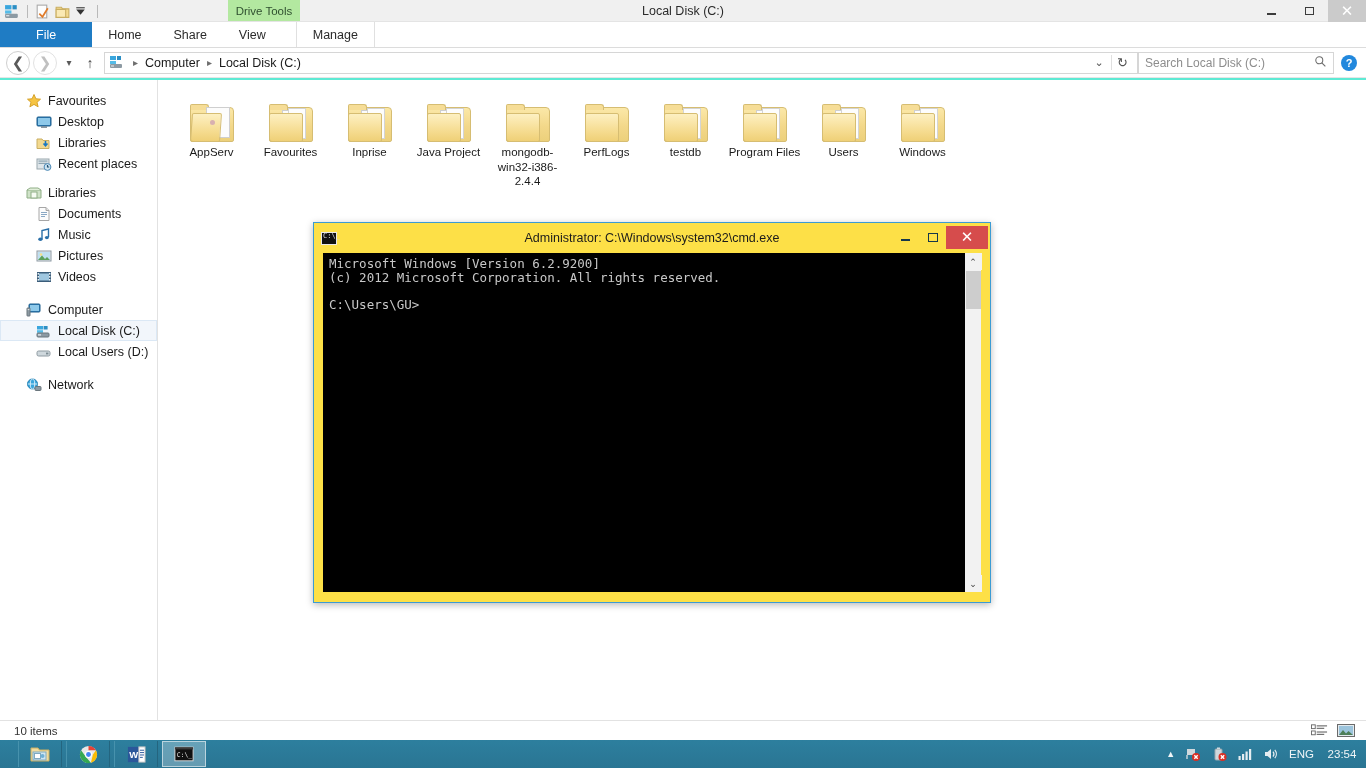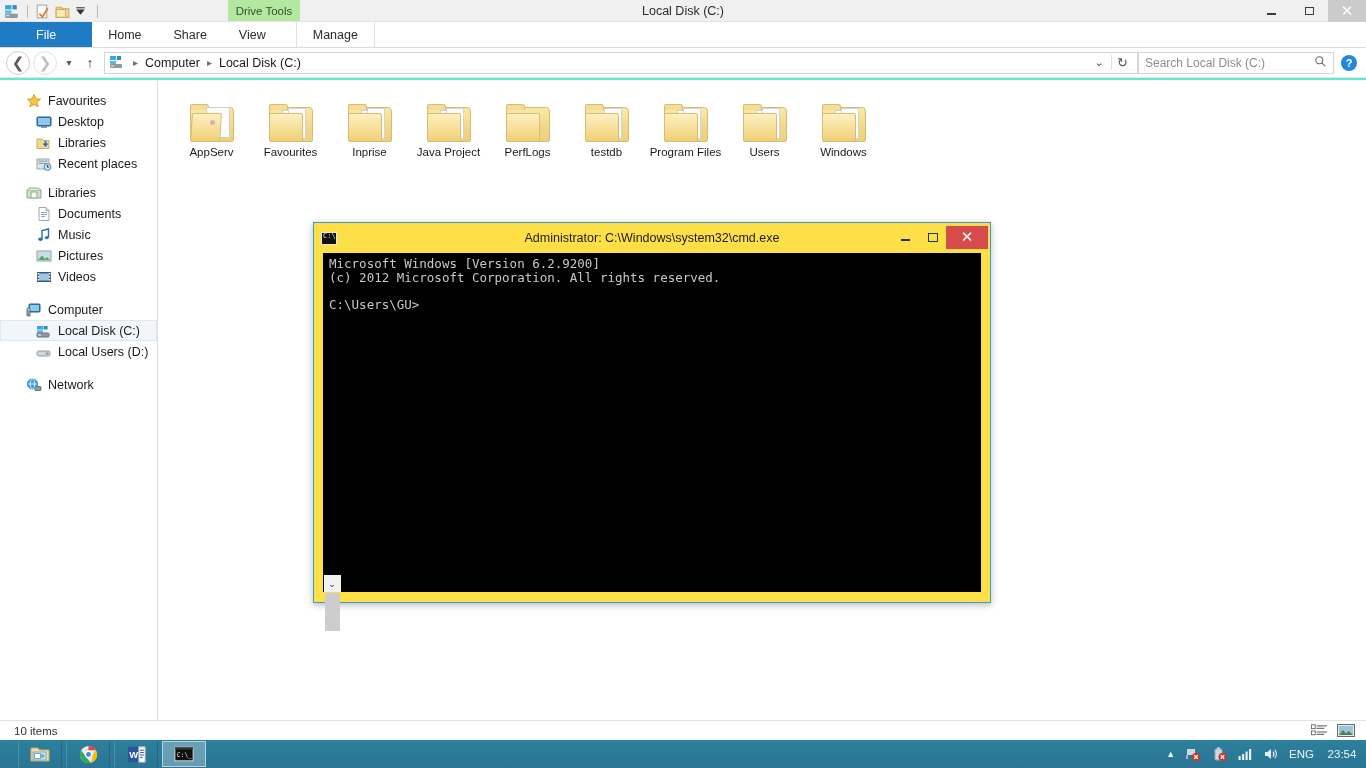--- a/index.html
+++ b/index.html
@@ -224,21 +224,20 @@
     width:27px; height:21px; display:flex; align-items:center; justify-content:center;
   }
   .cmd-btn .m { width:9px; height:2px; background:#16384c; margin-top:6px; }
   .cmd-btn .x { width:10px; height:9px; border:1.6px solid #16384c; }
   .cmd-btn.close { width:42px; height:23px; background:#d64c4c; color:#fff; font-size:15px; font-weight:300; }
 
   .cmd-console {
     position:absolute; left:9px; top:30px; right:9px; bottom:10px;
     background:#000000;
     display:flex;
-    flex-direction:column;
   }
   .cmd-text {
     flex:1;
     font-family:"DejaVu Sans Mono", monospace;
     font-size:12.5px; line-height:13.5px;
     color:#c8c8c8;
     padding:4px 0 0 6px;
     white-space:pre;
   }
   .cmd-scroll {
@@ -572,20 +571,30 @@
               <span class="back"></span>
                 <span class="tab"></span>
                 <span class="paper"></span>
                 <span class="paper2"></span>
                 <span class="front"></span>
             </div>
           </div>
           <div class="file-label">Java Project</div>
         </div>
 
+        <div class="file-item">
+          <div class="folder-wrap">
+            <div class="folder">
+              <span class="back"></span>
+                <span class="tab"></span>
+                <span class="front"></span>
+            </div>
+          </div>
+          <div class="file-label">mongodb-win32-i386-2.4.4</div>
+        </div>
 
         <div class="file-item">
           <div class="folder-wrap">
             <div class="folder">
               <span class="back"></span>
                 <span class="tab"></span>
                 <span class="front"></span>
             </div>
           </div>
           <div class="file-label">PerfLogs</div>

